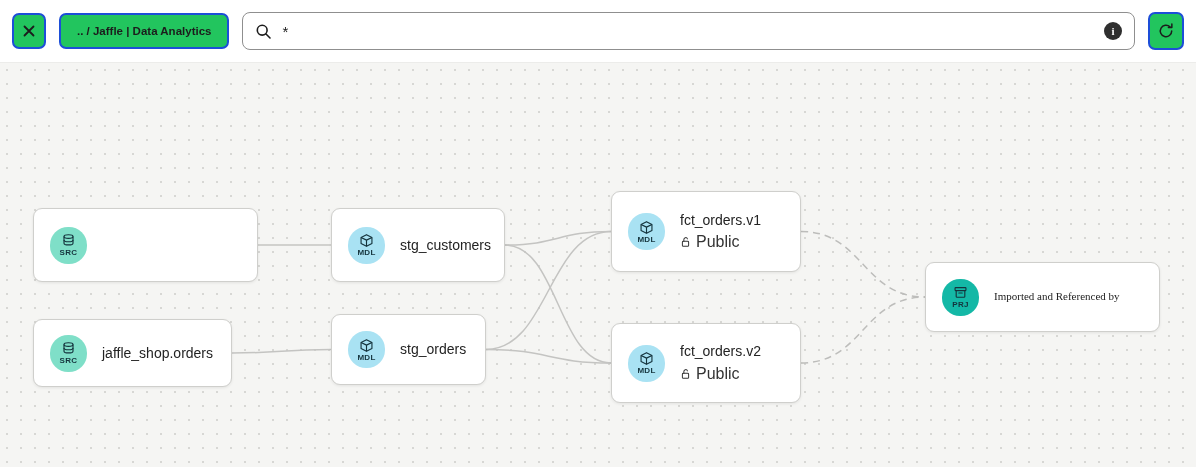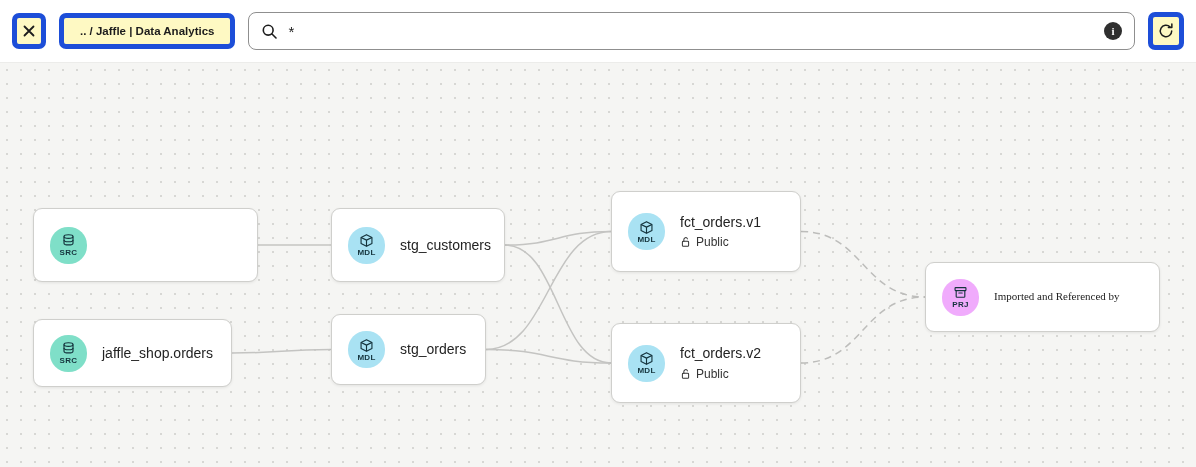--- a/index.html
+++ b/index.html
@@ -7,21 +7,21 @@
   body { font-family: "Liberation Sans", sans-serif; background: #ffffff; }
   .screen { position: relative; width: 1196px; height: 467px; }
 
   
   .topbar {
     display: flex; align-items: center; gap: 13px;
     height: 62px; padding: 0 12px; background: #ffffff;
   }
   .btn {
     display: flex; align-items: center; justify-content: center;
-    background: #fef9c3; border: 5px solid #1d4ed8; border-radius: 7px;
+    background: #22c55e; border: 2px solid #1d4ed8; border-radius: 7px;
     cursor: pointer; color: #1c1c1c;
   }
   .close-btn { width: 34px; height: 36px; flex: none; }
   .breadcrumb-btn { height: 36px; padding: 0 16px; font-size: 11.5px; font-weight: 600; white-space: nowrap; flex: none; }
   .searchbar {
     flex: 1; display: flex; align-items: center; gap: 10px;
     height: 38px; border: 1px solid #8f8f8f; border-radius: 8px;
     background: #fff; padding: 0 12px;
   }
   .searchbar input {
@@ -54,24 +54,24 @@
     box-shadow: 0 1px 3px rgba(0,0,0,.08); cursor: pointer;
   }
   .badge {
     display: flex; flex-direction: column; align-items: center; justify-content: center;
     width: 37px; height: 37px; border-radius: 18px; flex: none;
   }
   .badge svg { display: block; }
   .badge-label { font-size: 8px; font-weight: 700; color: #14333c; letter-spacing: .3px; line-height: 1; margin-top: 1px; }
   .badge.src { background: #7fdfc8; }
   .badge.mdl { background: #a9e2f3; }
-  .badge.prj { background: #f0abfc; }
+  .badge.prj { background: #14b8a6; }
   .node-text { display: flex; flex-direction: column; justify-content: space-between; }
   .node-title { font-size: 14px; color: #232323; line-height: 1.2; }
-  .node-sub { display: flex; align-items: center; gap: 5px; font-size: 12px; color: #343434; margin-top: 5px; }
+  .node-sub { display: flex; align-items: center; gap: 5px; font-size: 16px; color: #343434; margin-top: 5px; }
   .node-over { font-size: 11px; color: #222; margin-bottom: 3px; font-family: Liberation Serif, serif; }
 </style>
 </head>
 <body>
 
 <div class="screen">
 
   <div class="topbar">
     <button class="btn close-btn">
       <svg width="14" height="14" viewBox="0 0 14 14">

